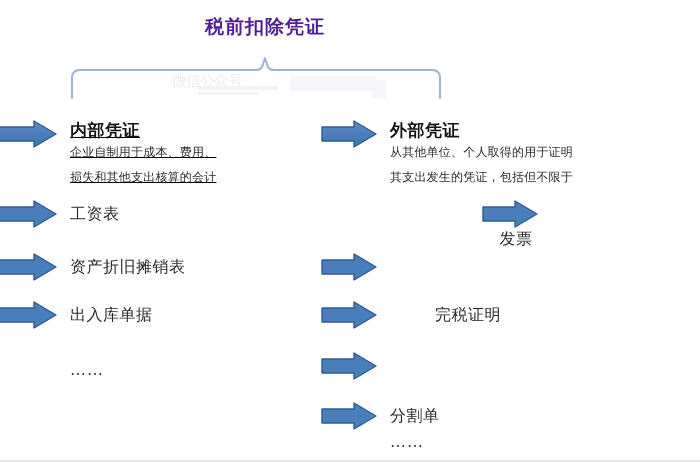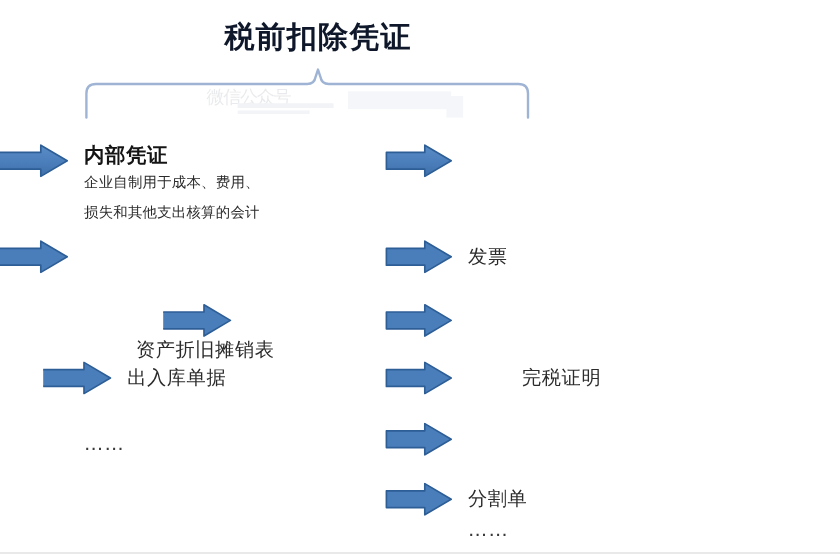--- a/index.html
+++ b/index.html
@@ -18,23 +18,23 @@
     overflow: hidden;
   }
 
   
   .diagram-title {
     position: absolute;
     left: 0;
     top: 14px;
     width: 530px;
     text-align: center;
-    font-size: 25px;
+    font-size: 19px;
     font-weight: bold;
-    color: #0f172a;
+    color: #4c1d95;
     letter-spacing: 1px;
     white-space: nowrap;
   }
 
   
   .brace-wrap {
     position: absolute;
     left: 62px;
     top: 56px;
     width: 390px;
@@ -149,21 +149,21 @@
   <div class="watermark">
     <div class="wm-block" style="left:118px; top:2px; width:86px; height:15px;"></div>
     <div class="wm-block" style="left:200px; top:6px; width:14px; height:18px;"></div>
     <div class="wm-glyph">微信公众号</div>
     <div class="wm-block" style="left:26px; top:12px; width:80px; height:4px; background:#d5d9e2;"></div>
     <div class="wm-block" style="left:26px; top:18px; width:60px; height:3px; background:#dadee6;"></div>
   </div>
 
   <div class="column left">
 
-    <div class="row" style="left:0px; top:24px; width:330px;">
+    <div class="row" style="left:0px; top:24px; width:330px;text-decoration:underline;">
       <span class="arrow">
         <svg width="58" height="28" viewBox="0 0 58 28" xmlns="http://www.w3.org/2000/svg">
           <defs>
             <linearGradient id="agL0" x1="0" y1="0" x2="0" y2="1">
               <stop offset="0%" stop-color="#5b8cc6"></stop>
               <stop offset="55%" stop-color="#4a7ebb"></stop>
               <stop offset="100%" stop-color="#3f6fa8"></stop>
             </linearGradient>
           </defs>
           <path d="M-6 7 L34 7 L34 1 L56 14 L34 27 L34 21 L-6 21 Z" fill="url(#agL0)" stroke="#2e5e96" stroke-width="1.4" stroke-linejoin="round"></path>
@@ -175,34 +175,37 @@
         <div class="col-desc">损失和其他支出核算的会计</div>
       </span>
     </div>
 
     <div class="row" style="left:0px; top:104px; width:330px; align-items:center;">
       <span class="arrow">
         <svg width="58" height="28" viewBox="0 0 58 28" xmlns="http://www.w3.org/2000/svg">
           <path d="M-6 7 L34 7 L34 1 L56 14 L34 27 L34 21 L-6 21 Z" fill="#4a7ebb" stroke="#2e5e96" stroke-width="1.4" stroke-linejoin="round"></path>
         </svg>
       </span>
-    </div>
-
-    <div class="row" style="left:0px; top:157px; width:330px; align-items:center;flex-direction:column;">
+      <span class="row-text">
+        <span class="item-label">工资表</span>
+      </span>
+    </div>
+
+    <div class="row" style="left:0px; top:157px; width:330px; align-items:center;">
       <span class="arrow">
         <svg width="58" height="28" viewBox="0 0 58 28" xmlns="http://www.w3.org/2000/svg">
           <path d="M-6 7 L34 7 L34 1 L56 14 L34 27 L34 21 L-6 21 Z" fill="#4a7ebb" stroke="#2e5e96" stroke-width="1.4" stroke-linejoin="round"></path>
         </svg>
       </span>
       <span class="row-text">
         <span class="item-label">资产折旧摊销表</span>
       </span>
     </div>
 
-    <div class="row" style="left:0px; top:205px; width:330px; align-items:center;padding-left:36px;">
+    <div class="row" style="left:0px; top:205px; width:330px; align-items:center;">
       <span class="arrow">
         <svg width="58" height="28" viewBox="0 0 58 28" xmlns="http://www.w3.org/2000/svg">
           <path d="M-6 7 L34 7 L34 1 L56 14 L34 27 L34 21 L-6 21 Z" fill="#4a7ebb" stroke="#2e5e96" stroke-width="1.4" stroke-linejoin="round"></path>
         </svg>
       </span>
       <span class="row-text">
         <span class="item-label">出入库单据</span>
       </span>
     </div>
 
@@ -222,23 +225,28 @@
           <defs>
             <linearGradient id="agR0" x1="0" y1="0" x2="0" y2="1">
               <stop offset="0%" stop-color="#5b8cc6"></stop>
               <stop offset="55%" stop-color="#4a7ebb"></stop>
               <stop offset="100%" stop-color="#3f6fa8"></stop>
             </linearGradient>
           </defs>
           <path d="M2 7 L34 7 L34 1 L56 14 L34 27 L34 21 L2 21 Z" fill="url(#agR0)" stroke="#2e5e96" stroke-width="1.4" stroke-linejoin="round"></path>
         </svg>
       </span>
-    </div>
-
-    <div class="row" style="left:0px; top:104px; width:380px; align-items:center;">
+      <span class="row-text">
+        <div class="col-heading">外部凭证</div>
+        <div class="col-desc">从其他单位、个人取得的用于证明</div>
+        <div class="col-desc">其支出发生的凭证，包括但不限于</div>
+      </span>
+    </div>
+
+    <div class="row" style="left:0px; top:104px; width:380px; align-items:center;flex-direction:column;">
       <span class="arrow">
         <svg width="58" height="28" viewBox="0 0 58 28" xmlns="http://www.w3.org/2000/svg">
           <path d="M2 7 L34 7 L34 1 L56 14 L34 27 L34 21 L2 21 Z" fill="#4a7ebb" stroke="#2e5e96" stroke-width="1.4" stroke-linejoin="round"></path>
         </svg>
       </span>
       <span class="row-text">
         <span class="item-label">发票</span>
       </span>
     </div>
 

